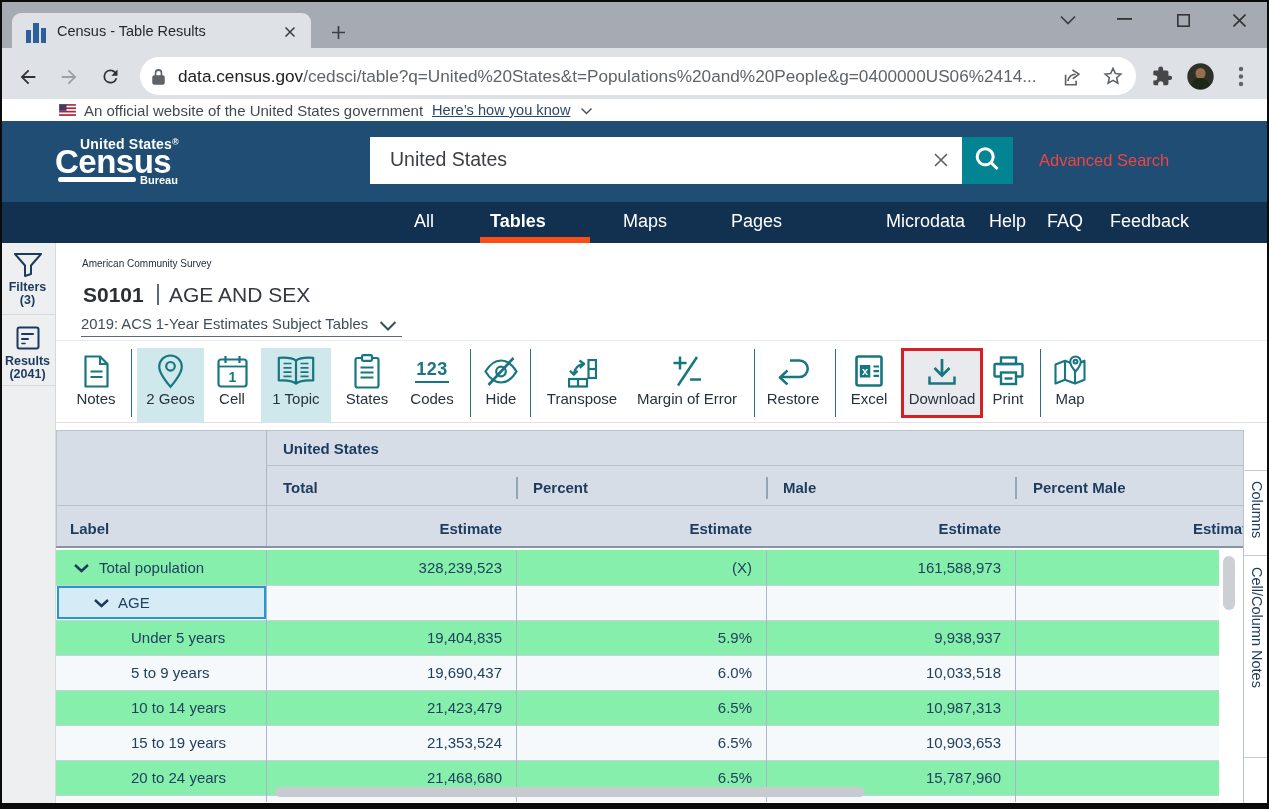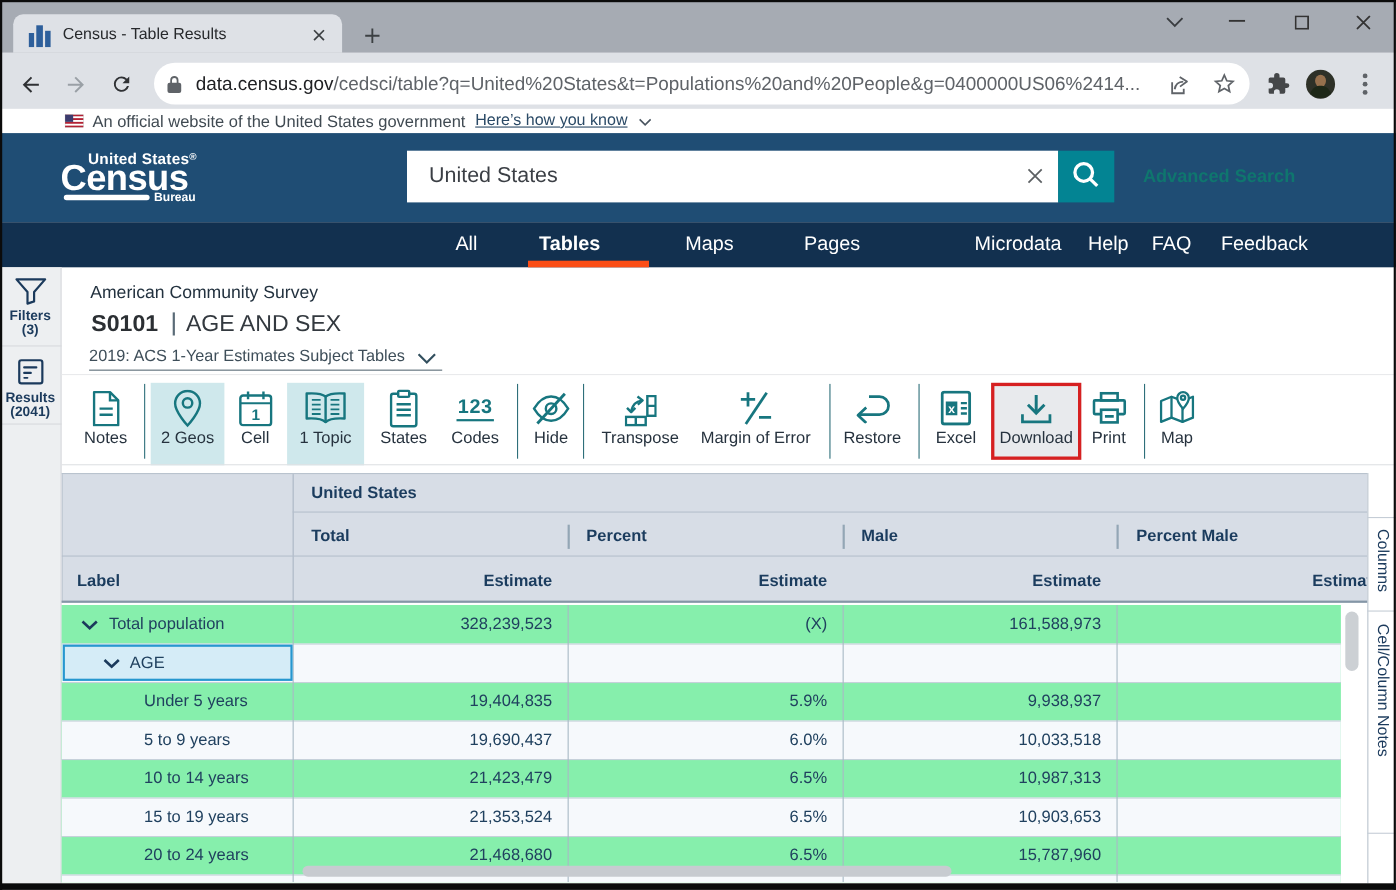--- a/index.html
+++ b/index.html
@@ -146,21 +146,21 @@
       <path d="M3 3L15 15M15 3L3 15" stroke="#5c6063" stroke-width="1.6"></path>
     </svg>
 </div>
 <div class="abs" style="left:962px;top:137px;width:51px;height:47px;background:#038493"></div>
 <div class="abs" style="left:973px;top:145px">
 <svg width="28" height="28" viewBox="0 0 28 28" fill="none" stroke="#fff" stroke-width="3">
       <circle cx="12.2" cy="11.8" r="8"></circle>
       <path d="M18.2 17.8L24.5 24"></path>
     </svg>
 </div>
-<div class="abs" style="left:1039px;top:151px;font-size:16.5px;font-weight:bold;color:#0f766e">Advanced Search</div>
+<div class="abs" style="left:1039px;top:151px;font-size:16.5px;font-weight:normal;color:#ef4444">Advanced Search</div>
 
 <div class="abs" style="left:0;top:202px;width:1269px;height:41px;background:#12304f"></div>
 <div class="navitem" style="left:414px">All</div>
 <div class="navitem" style="left:490px;font-weight:bold">Tables</div>
 <div class="navitem" style="left:623px">Maps</div>
 <div class="navitem" style="left:731px">Pages</div>
 <div class="navitem" style="left:886px">Microdata</div>
 <div class="navitem" style="left:989px">Help</div>
 <div class="navitem" style="left:1047px">FAQ</div>
 <div class="navitem" style="left:1110px">Feedback</div>
@@ -177,21 +177,21 @@
 <div class="abs" style="left:0;top:281px;width:55px;text-align:center;font-size:12.5px;font-weight:bold;color:#1b3a5c;line-height:1.0">Filters<br>(3)</div>
 <div class="abs" style="left:16px;top:326px">
 <svg width="24" height="24" viewBox="0 0 24 24" fill="none" stroke="#1b3a5c" stroke-width="2">
       <rect x="1.5" y="1.5" width="21" height="21" rx="2"></rect>
       <path d="M6 8H17M6 13H12" stroke-linecap="round"></path>
       <path d="M6 17.5H10" stroke-width="1.6" stroke-linecap="round" stroke-dasharray="3 2"></path>
     </svg>
 </div>
 <div class="abs" style="left:0;top:355px;width:55px;text-align:center;font-size:12.5px;font-weight:bold;color:#1b3a5c;line-height:1.0">Results<br>(2041)</div>
 
-<div class="abs" style="left:82px;top:258px;font-size:16px;color:#23323f">American Community Survey</div>
+<div class="abs" style="left:82px;top:258px;font-size:10px;color:#23323f">American Community Survey</div>
 <div class="abs" style="left:83px;top:283px;font-size:21px;font-weight:bold;color:#2b2f33">S0101</div>
 <div class="abs" style="left:157px;top:284px;width:1.5px;height:21px;background:#5a6b77"></div>
 <div class="abs" style="left:169px;top:283px;font-size:21px;color:#33393f">AGE AND SEX</div>
 <div class="abs" style="left:81px;top:316px;width:321px;font-size:14.8px;color:#3e4e59;border-bottom:1px solid #5a6b77;padding-bottom:4px">2019: ACS 1-Year Estimates Subject Tables</div>
 <div class="abs" style="left:379px;top:321px">
 <svg width="18" height="10" viewBox="0 0 18 10">
       <path d="M1.5 1L9 8.5L16.5 1" stroke="#33505f" stroke-width="2" fill="none"></path>
     </svg>
 </div>
 

